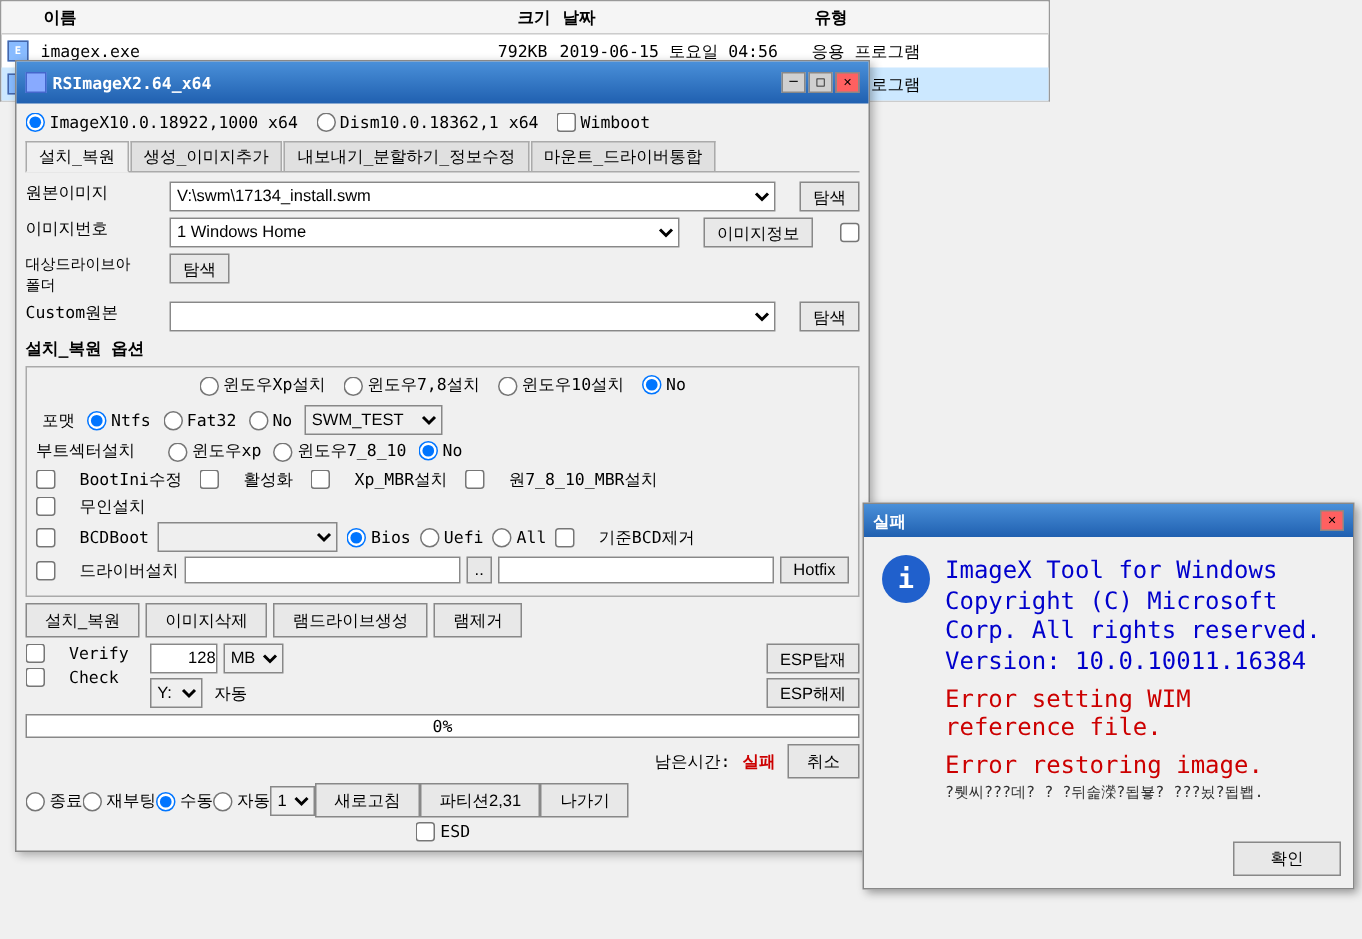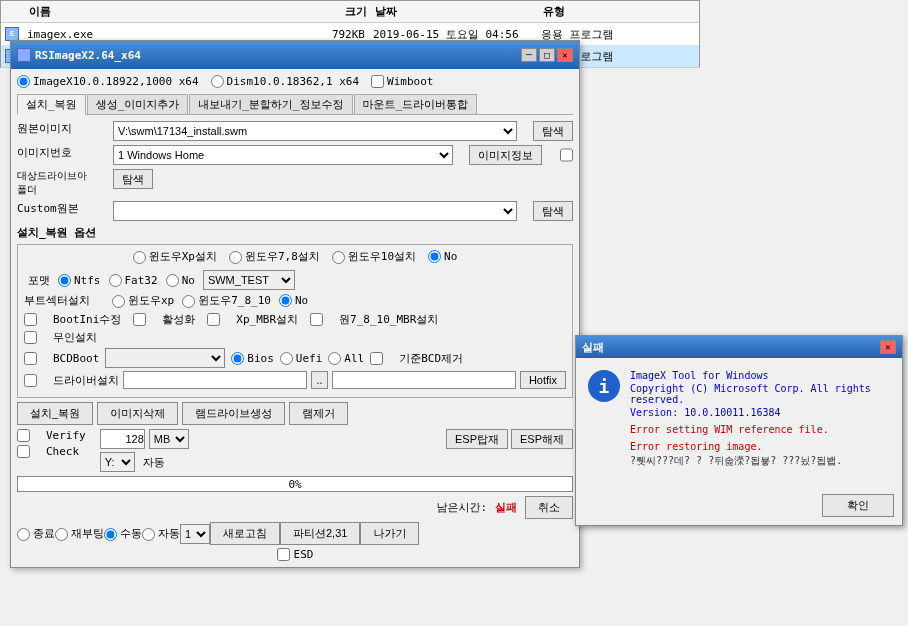--- a/index.html
+++ b/index.html
@@ -306,21 +306,21 @@
       color: white;
       display: flex;
       align-items: center;
       justify-content: center;
       font-size: 18px;
       font-weight: bold;
       flex-shrink: 0;
     }
     .dialog-text-block { flex: 1; }
     .dialog-line {
-      font-size: 10px;
+      font-size: 16px;
       margin-bottom: 2px;
     }
     .dialog-line.blue { color: #0000cc; }
     .dialog-line.error { color: #cc0000; margin-top: 6px; }
     .dialog-line.garbled { color: #333; font-size: 10px; }
     .dialog-ok-row {
       text-align: right;
       padding: 4px 8px 8px;
     }
     .ok-btn {
@@ -603,21 +603,21 @@
             <option>MB</option>
           </select>
         </div>
         <div class="mb-row">
           <select class="y-select">
             <option>Y:</option>
           </select>
           <span style="margin-left:4px;">자동</span>
         </div>
       </div>
-      <div style="display:flex;flex-direction:row;gap:3px;margin-left:auto;">
+      <div style="display:flex;flex-direction:column;gap:3px;margin-left:auto;">
         <button class="form-btn">ESP탑재</button>
         <button class="form-btn">ESP해제</button>
       </div>
     </div>
 
     <div class="progress-section" style="padding:0;border:none;">
       <div class="progress-bar-container">
         <div class="progress-fill"></div>
         <span class="progress-text">0%</span>
       </div>

